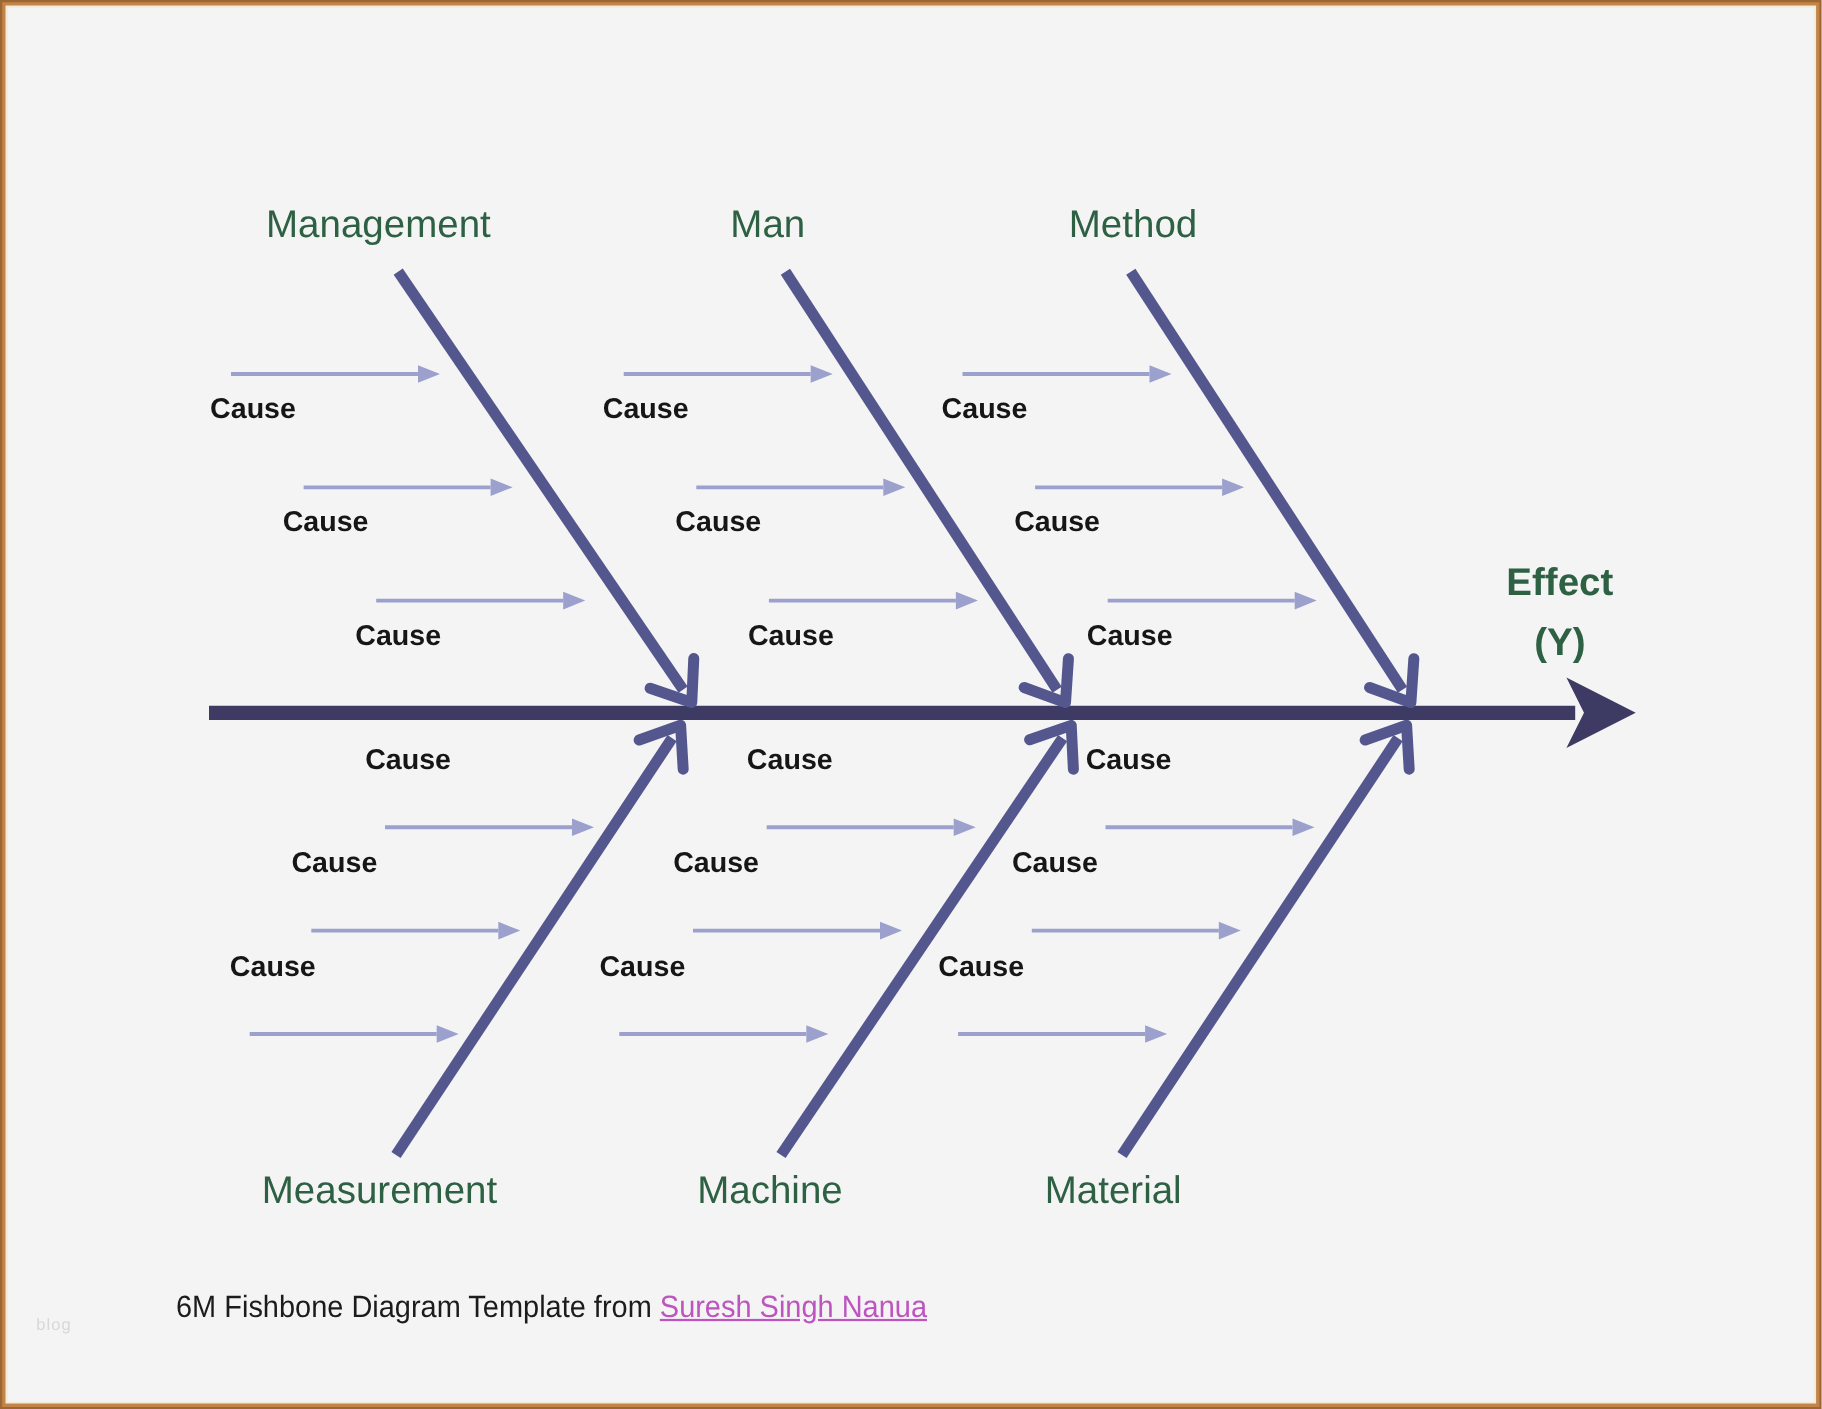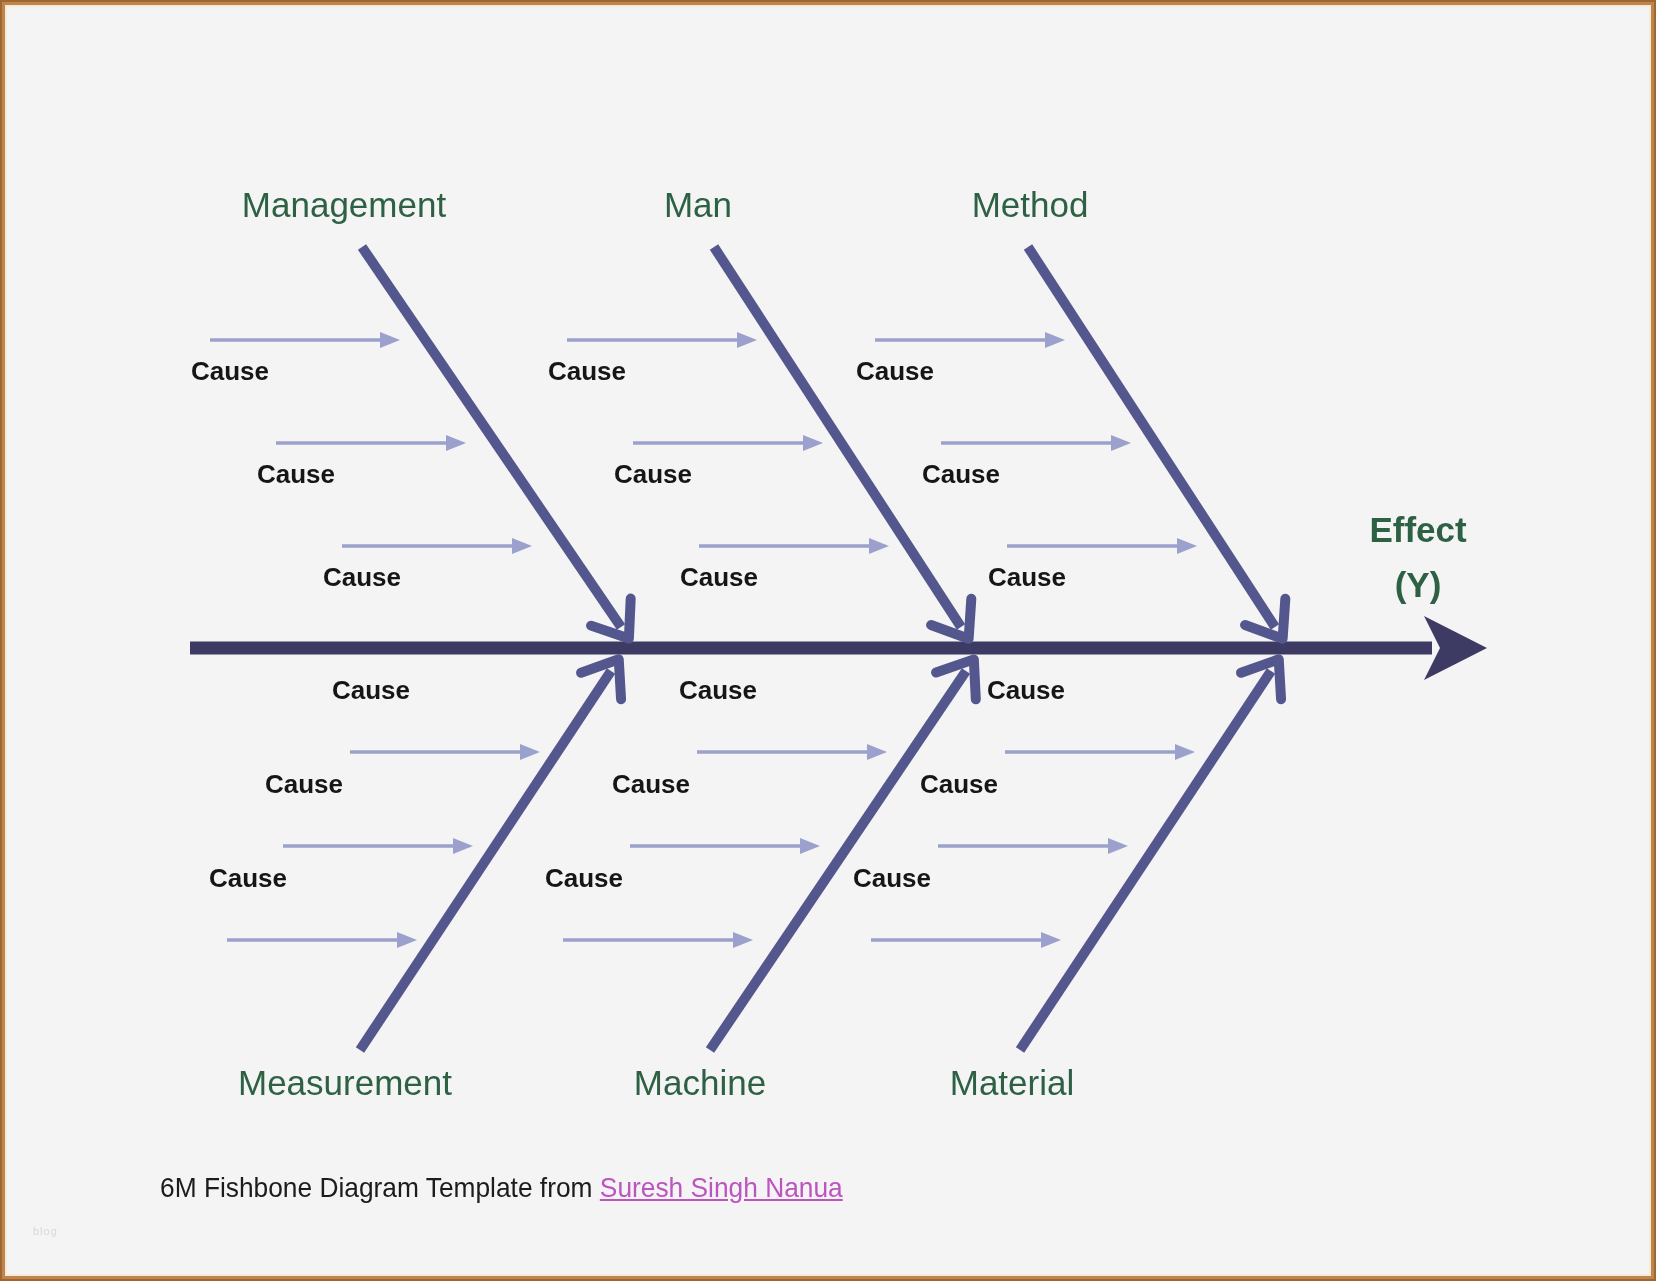--- a/index.html
+++ b/index.html
@@ -21,22 +21,22 @@
   .effect-label{font-size:35px;font-weight:bold;fill:#2e6144;}
   .cause-label{font-size:26px;font-weight:bold;fill:#161616;}
   .footer{
     position:absolute;left:160px;top:1172px;
     font-size:28px;color:#1c1c1c;
     transform:scaleX(0.94);transform-origin:left center;
     white-space:nowrap;
   }
   .footer a{color:#bd54bf;text-decoration:underline;cursor:pointer;}
   .watermark{
-    position:absolute;left:33px;top:1225px;
-    font-size:11px;color:#d8d8d8;letter-spacing:1px;
+    position:absolute;left:33px;top:1196px;
+    font-size:15px;color:#d8d8d8;letter-spacing:1px;
   }
 </style>
 </head>
 <body>
 
 <div class="page">
   <svg id="fb" width="1656" height="1281" viewBox="0 0 1656 1281" xmlns="http://www.w3.org/2000/svg">
       <defs>
         <marker id="mk-cause" markerUnits="userSpaceOnUse" markerWidth="26" markerHeight="20" refX="2" refY="10" orient="auto">
           <path d="M2,2 L22,10 L2,18 Z" fill="#9ba0cd"></path>

